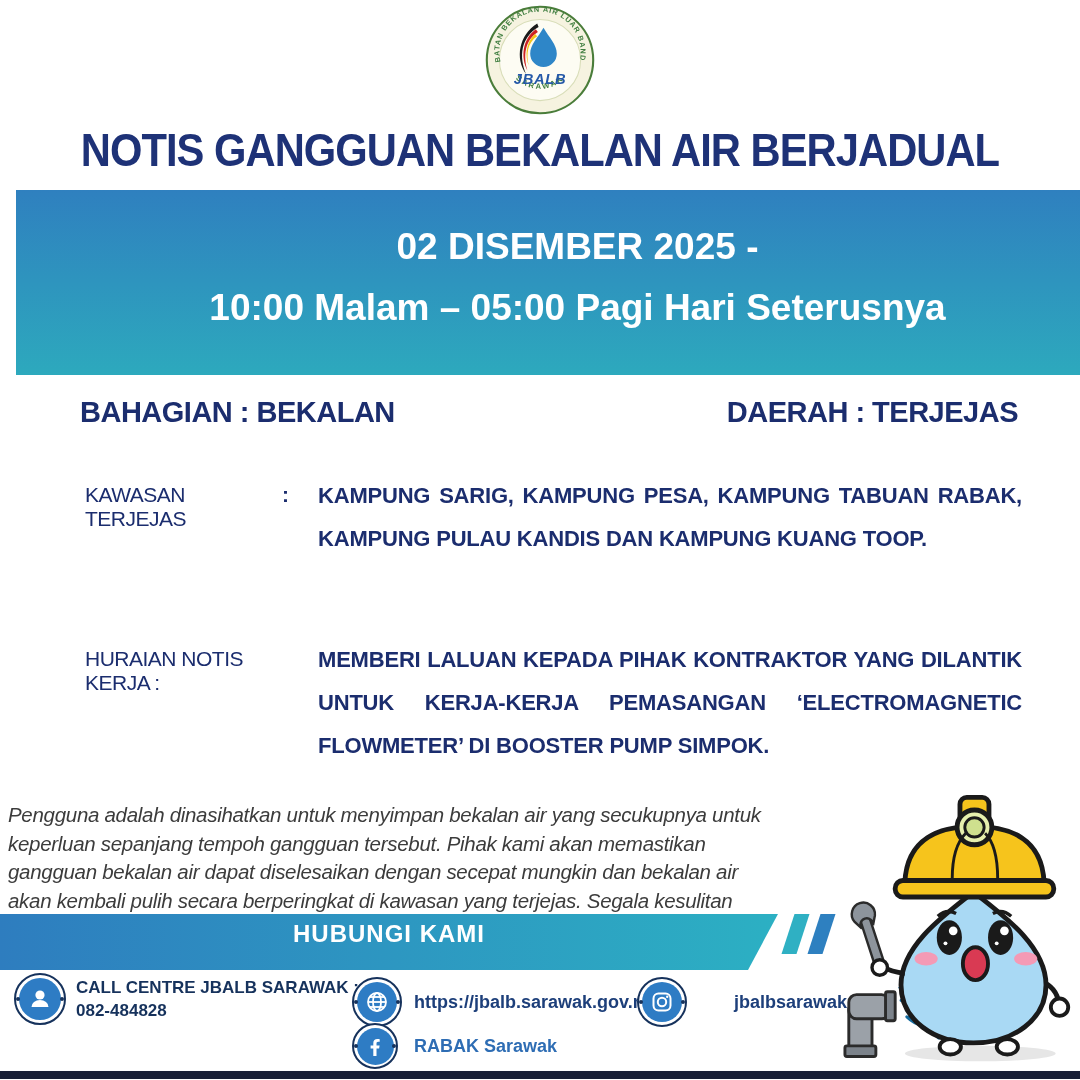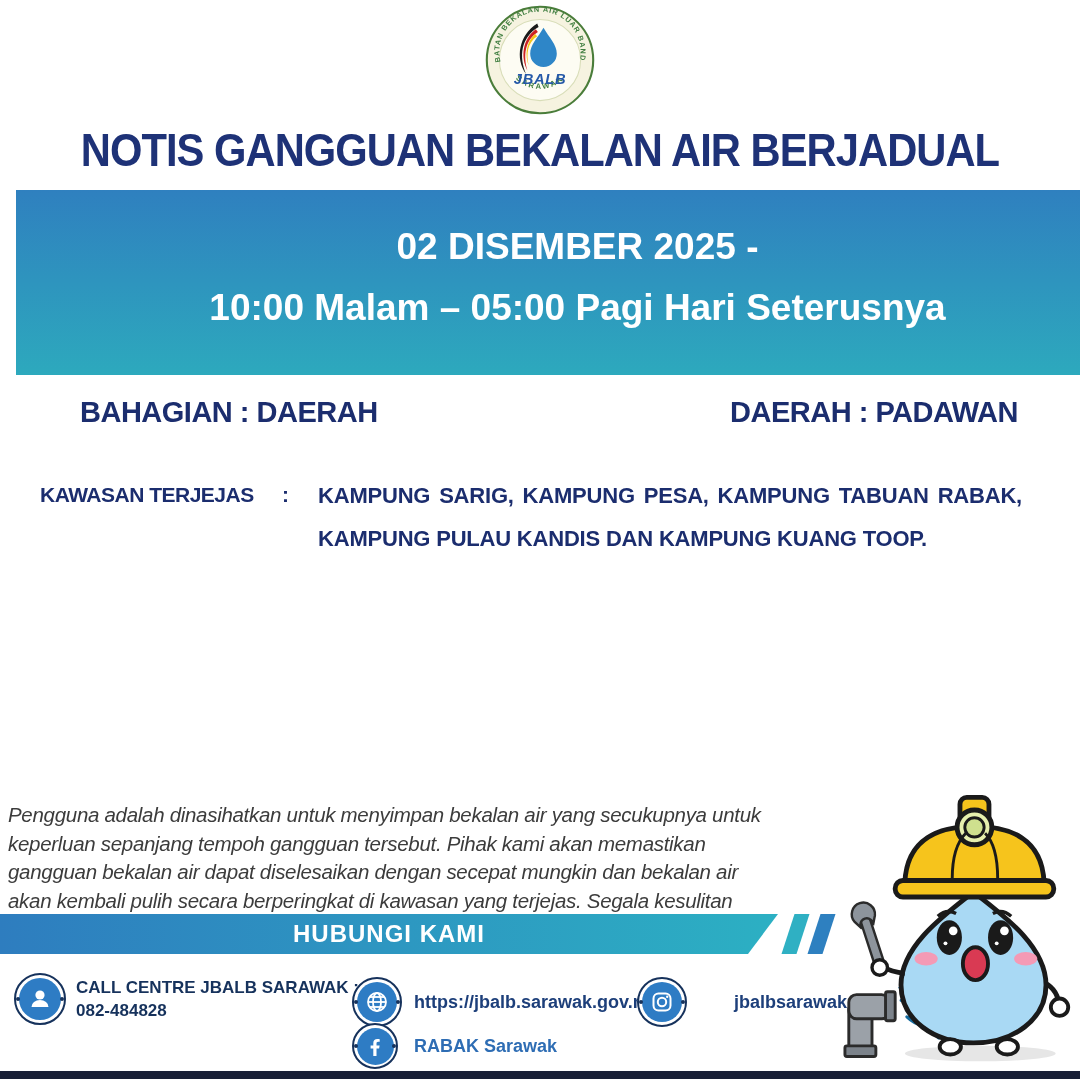--- a/index.html
+++ b/index.html
@@ -25,32 +25,32 @@
   
   .region-row { position:absolute; top:396px; left:80px; right:62px;
                 display:flex; justify-content:space-between;
                 font-size:29px; font-weight:700; color:#1b2d6e; letter-spacing:-0.5px; }
 
   
   .detail { position:absolute; left:40px; right:58px; display:grid;
             grid-template-columns:242px 36px 1fr; color:#1b2d6e; }
   .detail.r1 { top:474px; }
   .detail.r2 { top:638px; }
-  .detail .lbl { font-size:21px; font-weight:700; letter-spacing:-0.5px; padding-top:9px; }
+  .detail .lbl { font-size:21px; font-weight:400; letter-spacing:-0.5px; padding-top:9px;margin-left:45px; }
   .detail .col { font-size:21px; font-weight:700; padding-top:9px; }
   .detail .txt { font-size:22px; font-weight:700; line-height:43px;
                  text-align:justify; letter-spacing:-0.2px; }
 
   
   .advisory { position:absolute; top:801px; left:8px; width:768px;
               font-size:20.5px; font-style:italic; line-height:28.5px; color:#3c3c3c;
               letter-spacing:-0.3px; }
 
   
-  .contact-bar { position:absolute; top:914px; left:0; width:778px; height:40px;
+  .contact-bar { position:absolute; top:914px; left:0; width:778px; height:56px;
                  background:linear-gradient(90deg,#2e7dbf 0%, #2cb0c3 100%);
                  clip-path:polygon(0 0,100% 0,calc(100% - 30px) 100%,0 100%);
                  color:#fff; text-align:center; font-size:24px; font-weight:700;
                  line-height:40px; letter-spacing:1px; }
   .slash { position:absolute; top:914px; height:40px; width:15px; transform:skewX(-18deg); }
   .slash.s1 { left:788px; background:#2fb0c3; }
   .slash.s2 { left:814px; background:#2e80c0; }
 
   
   .icon-ring { position:absolute; border-radius:50%; border:2px solid #16325c;
@@ -99,30 +99,35 @@
   </svg>
 
   <div class="title">NOTIS GANGGUAN BEKALAN AIR BERJADUAL</div>
 
   <div class="banner">
     <div class="ln ln1">02 DISEMBER 2025 -</div>
     <div class="ln">10:00 Malam – 05:00 Pagi Hari Seterusnya</div>
   </div>
 
   <div class="region-row">
-    <span>BAHAGIAN : DAERAH</span>
-    <span>DAERAH : PADAWAN</span>
+    <span>BAHAGIAN : BEKALAN</span>
+    <span>DAERAH : TERJEJAS</span>
   </div>
 
   <div class="detail r1">
     <span class="lbl">KAWASAN TERJEJAS</span>
     <span class="col">:</span>
     <span class="txt">KAMPUNG SARIG, KAMPUNG PESA, KAMPUNG TABUAN RABAK, KAMPUNG PULAU KANDIS DAN KAMPUNG KUANG TOOP.</span>
   </div>
 
+  <div class="detail r2">
+    <span class="lbl">HURAIAN NOTIS KERJA :</span>
+    <span class="col"></span>
+    <span class="txt">MEMBERI LALUAN KEPADA PIHAK KONTRAKTOR YANG DILANTIK UNTUK KERJA-KERJA PEMASANGAN ‘ELECTROMAGNETIC FLOWMETER’ DI BOOSTER PUMP SIMPOK.</span>
+  </div>
 
   <div class="advisory">Pengguna adalah dinasihatkan untuk menyimpan bekalan air yang secukupnya untuk keperluan sepanjang tempoh gangguan tersebut. Pihak kami akan memastikan gangguan bekalan air dapat diselesaikan dengan secepat mungkin dan bekalan air akan kembali pulih secara berperingkat di kawasan yang terjejas. Segala kesulitan yang timbul akibat gangguan ini adalah sangat dikesali.</div>
 
   <div class="contact-bar">
     <span>HUBUNGI KAMI</span>
   </div>
   <div class="slash s1"></div>
   <div class="slash s2"></div>
 
   <div class="icon-ring" style="left:14px; top:973px; width:52px; height:52px;">

